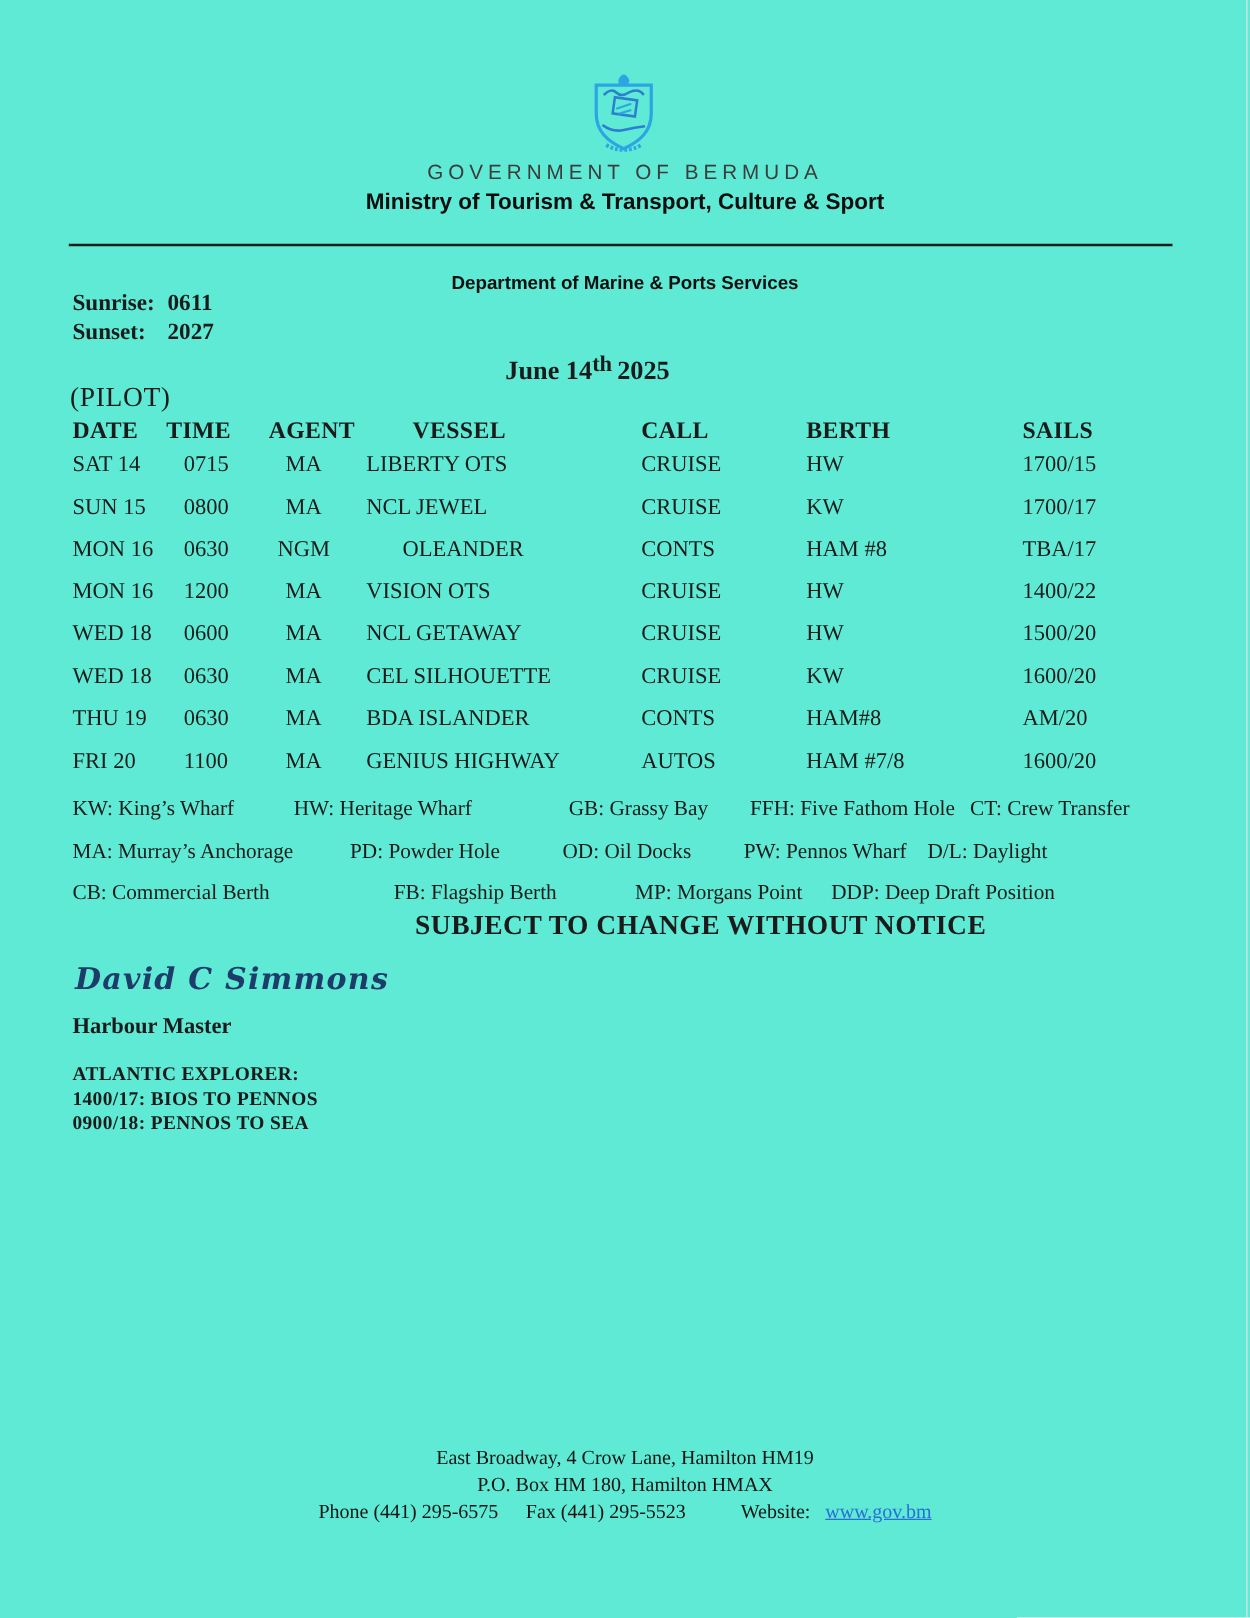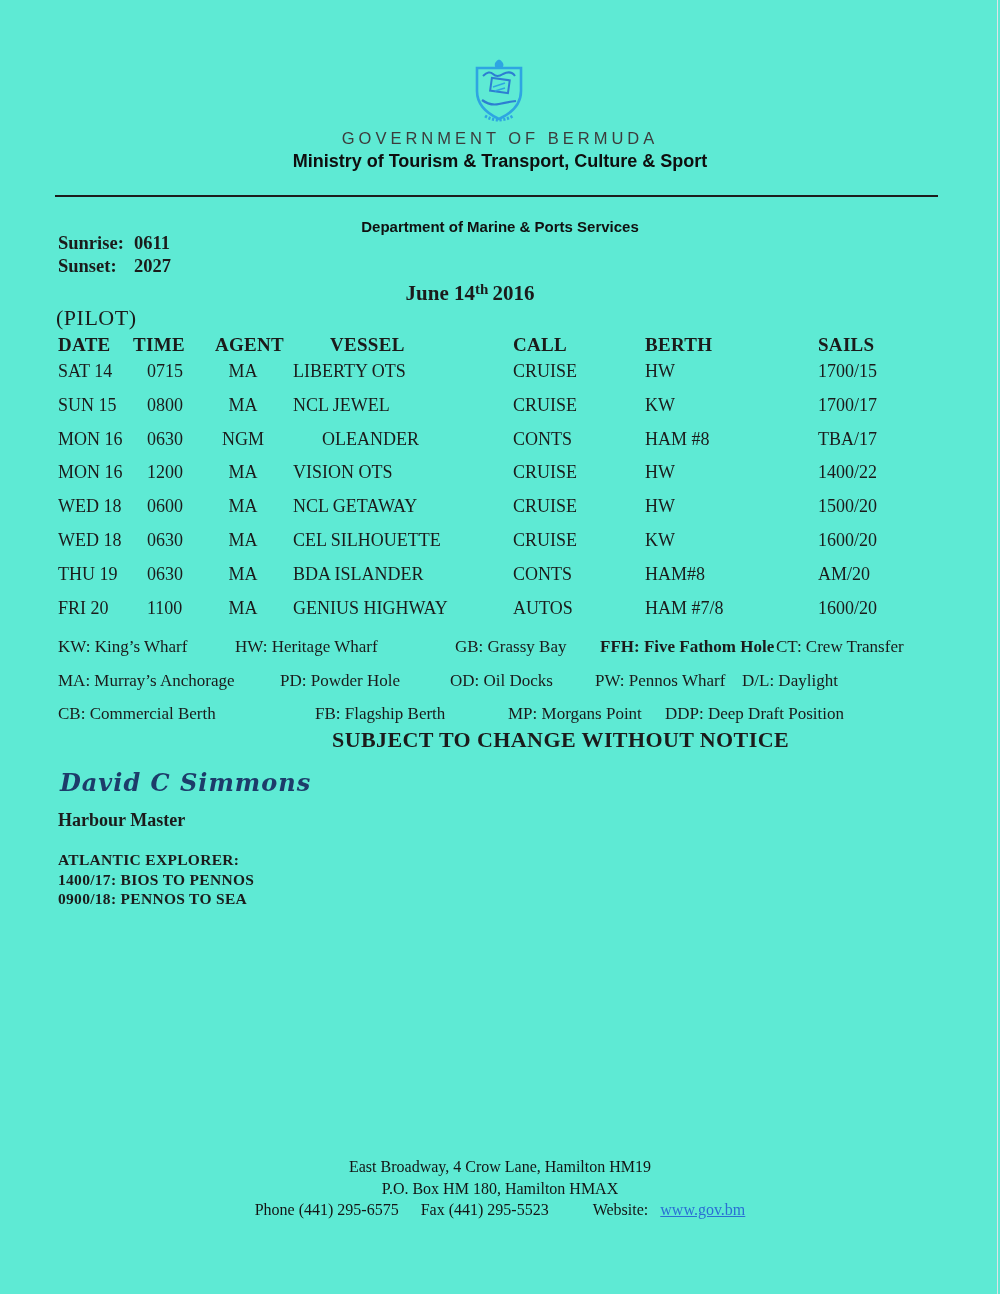--- a/index.html
+++ b/index.html
@@ -26,21 +26,21 @@
     font-family:"Liberation Sans",sans-serif;font-weight:bold;font-size:15px;color:#101010;
   }
 
   
   .sun-block{position:absolute;left:58px;top:232px;font-weight:bold;font-size:18.5px;line-height:23px;}
   .sun-label{display:inline-block;width:76px;}
 
   
   .date-line{position:absolute;left:0;top:281px;width:940px;text-align:center;
     font-weight:bold;font-size:21px;}
-  .date-sup{font-size:15px;vertical-align:6px;}
+  .date-sup{font-size:18px;vertical-align:6px;}
   .date-year{margin-left:4px;}
   .pilot-line{position:absolute;left:56px;top:305px;font-weight:normal;font-size:22px;letter-spacing:.5px;}
 
   
   .sched{
     position:absolute;left:58px;top:334px;
     display:grid;grid-template-columns:75px 82px 78px 220px 132px 173px 90px;
     grid-template-rows:27px;grid-auto-rows:33.8px;
     font-size:18px;white-space:nowrap;
   }
@@ -49,21 +49,21 @@
   .c-time{padding-left:14px;}
   .h.c-time{padding-left:0;}
   .c-agent{text-align:center;padding-right:22px;}
   .h.c-agent{text-align:left;padding-right:0;}
   .c-vessel.indent{padding-left:29px;}
 
   
   .legend{position:absolute;left:58px;top:630px;font-size:17px;line-height:33.6px;white-space:nowrap;}
   .legend .item{display:inline-block;vertical-align:top;}
   .l1 .item:nth-child(1){width:177px;} .l1 .item:nth-child(2){width:220px;}
-  .l1 .item:nth-child(3){width:145px;} .l1 .item:nth-child(4){width:176px;font-weight:bold;}
+  .l1 .item:nth-child(3){width:145px;} .l1 .item:nth-child(4){width:176px;}
   .l2 .item:nth-child(1){width:222px;} .l2 .item:nth-child(2){width:170px;}
   .l2 .item:nth-child(3){width:145px;} .l2 .item:nth-child(4){width:147px;}
   .l3 .item:nth-child(1){width:257px;} .l3 .item:nth-child(2){width:193px;}
   .l3 .item:nth-child(3){width:157px;}
 
   .notice{position:absolute;left:332px;top:727px;font-weight:bold;font-size:22px;
     letter-spacing:.4px;white-space:nowrap;}
 
   
   .signature{
@@ -102,21 +102,21 @@
   <div class="ministry-line">Ministry of Tourism &amp; Transport, Culture &amp; Sport</div>
   <div class="rule"></div>
   <div class="dept-line">Department of Marine &amp; Ports Services</div>
 
   <div class="sun-block">
     <div><span class="sun-label">Sunrise:</span><span>0611</span></div>
     <div><span class="sun-label">Sunset:</span><span>2027</span></div>
   </div>
 
   <div class="date-line">
-    <span>June 14</span><span class="date-sup">th</span><span class="date-year">2016</span>
+    <span>June 14</span><span class="date-sup">th</span><span class="date-year">2025</span>
   </div>
 
   <div class="pilot-line">(PILOT)</div>
 
   <div class="sched">
     <div class="h c-date">DATE</div>
     <div class="h c-time">TIME</div>
     <div class="h c-agent">AGENT</div>
     <div class="h vessel">VESSEL</div>
     <div class="h c-call">CALL</div>

